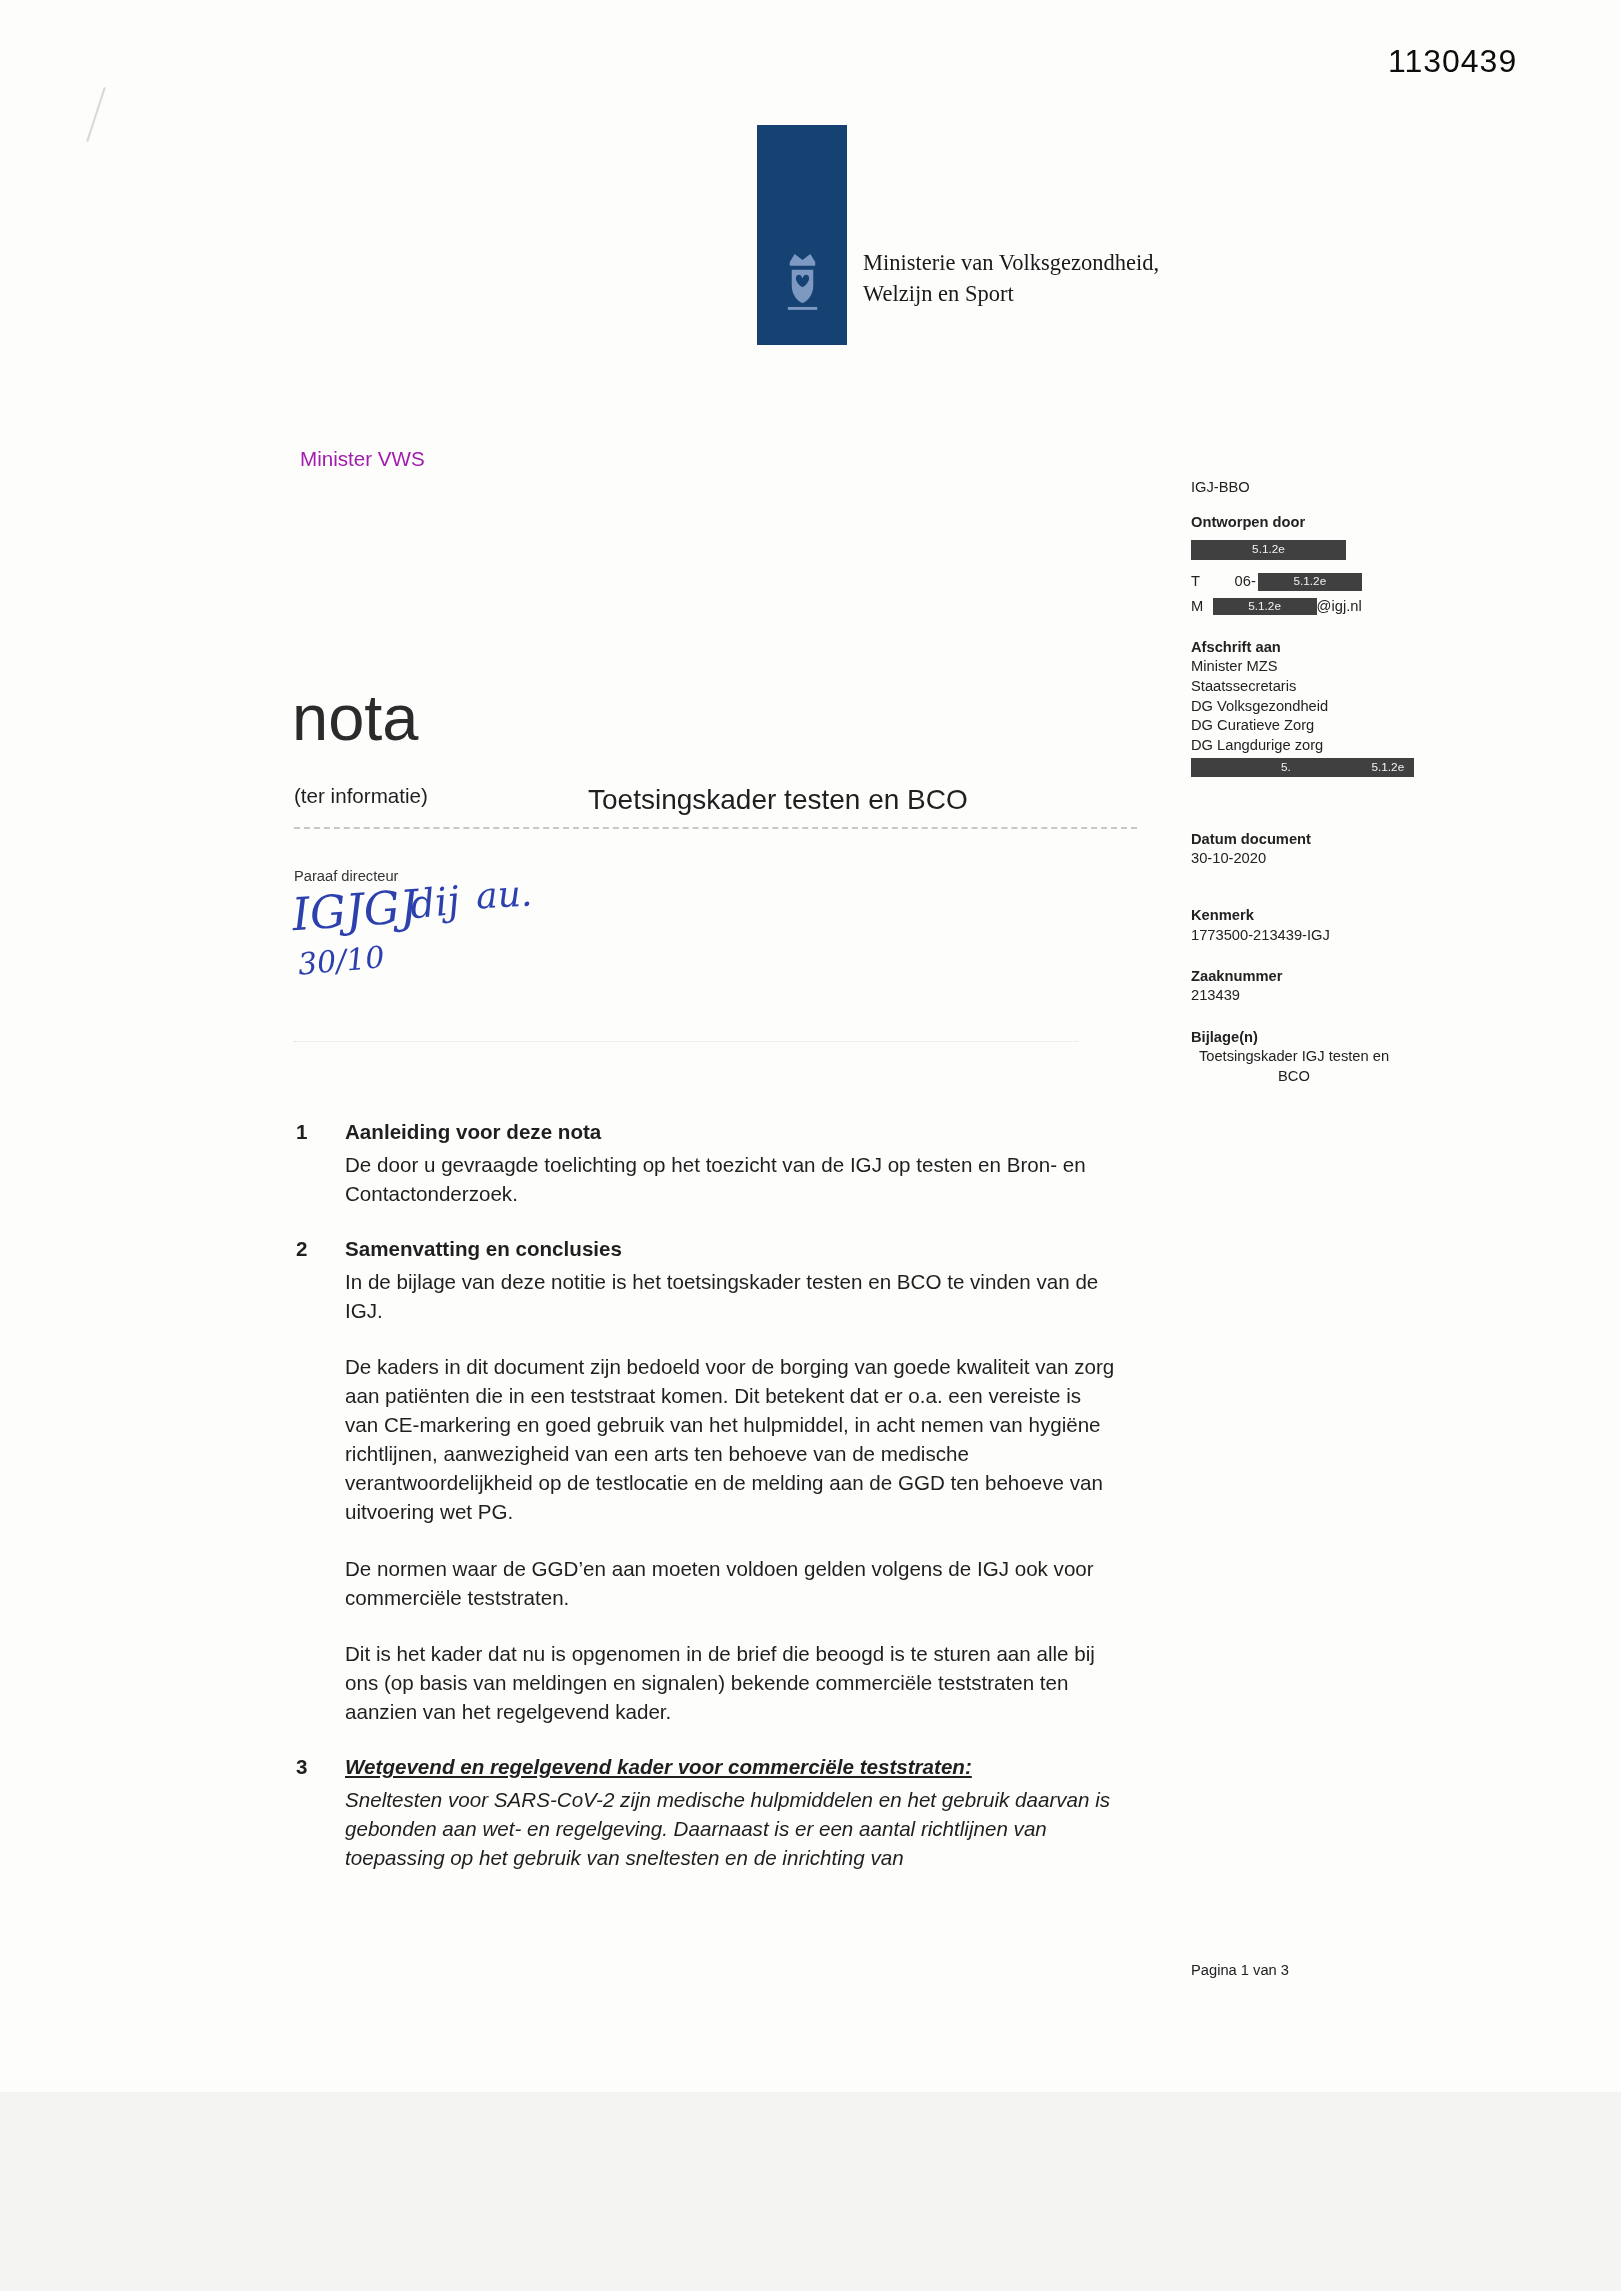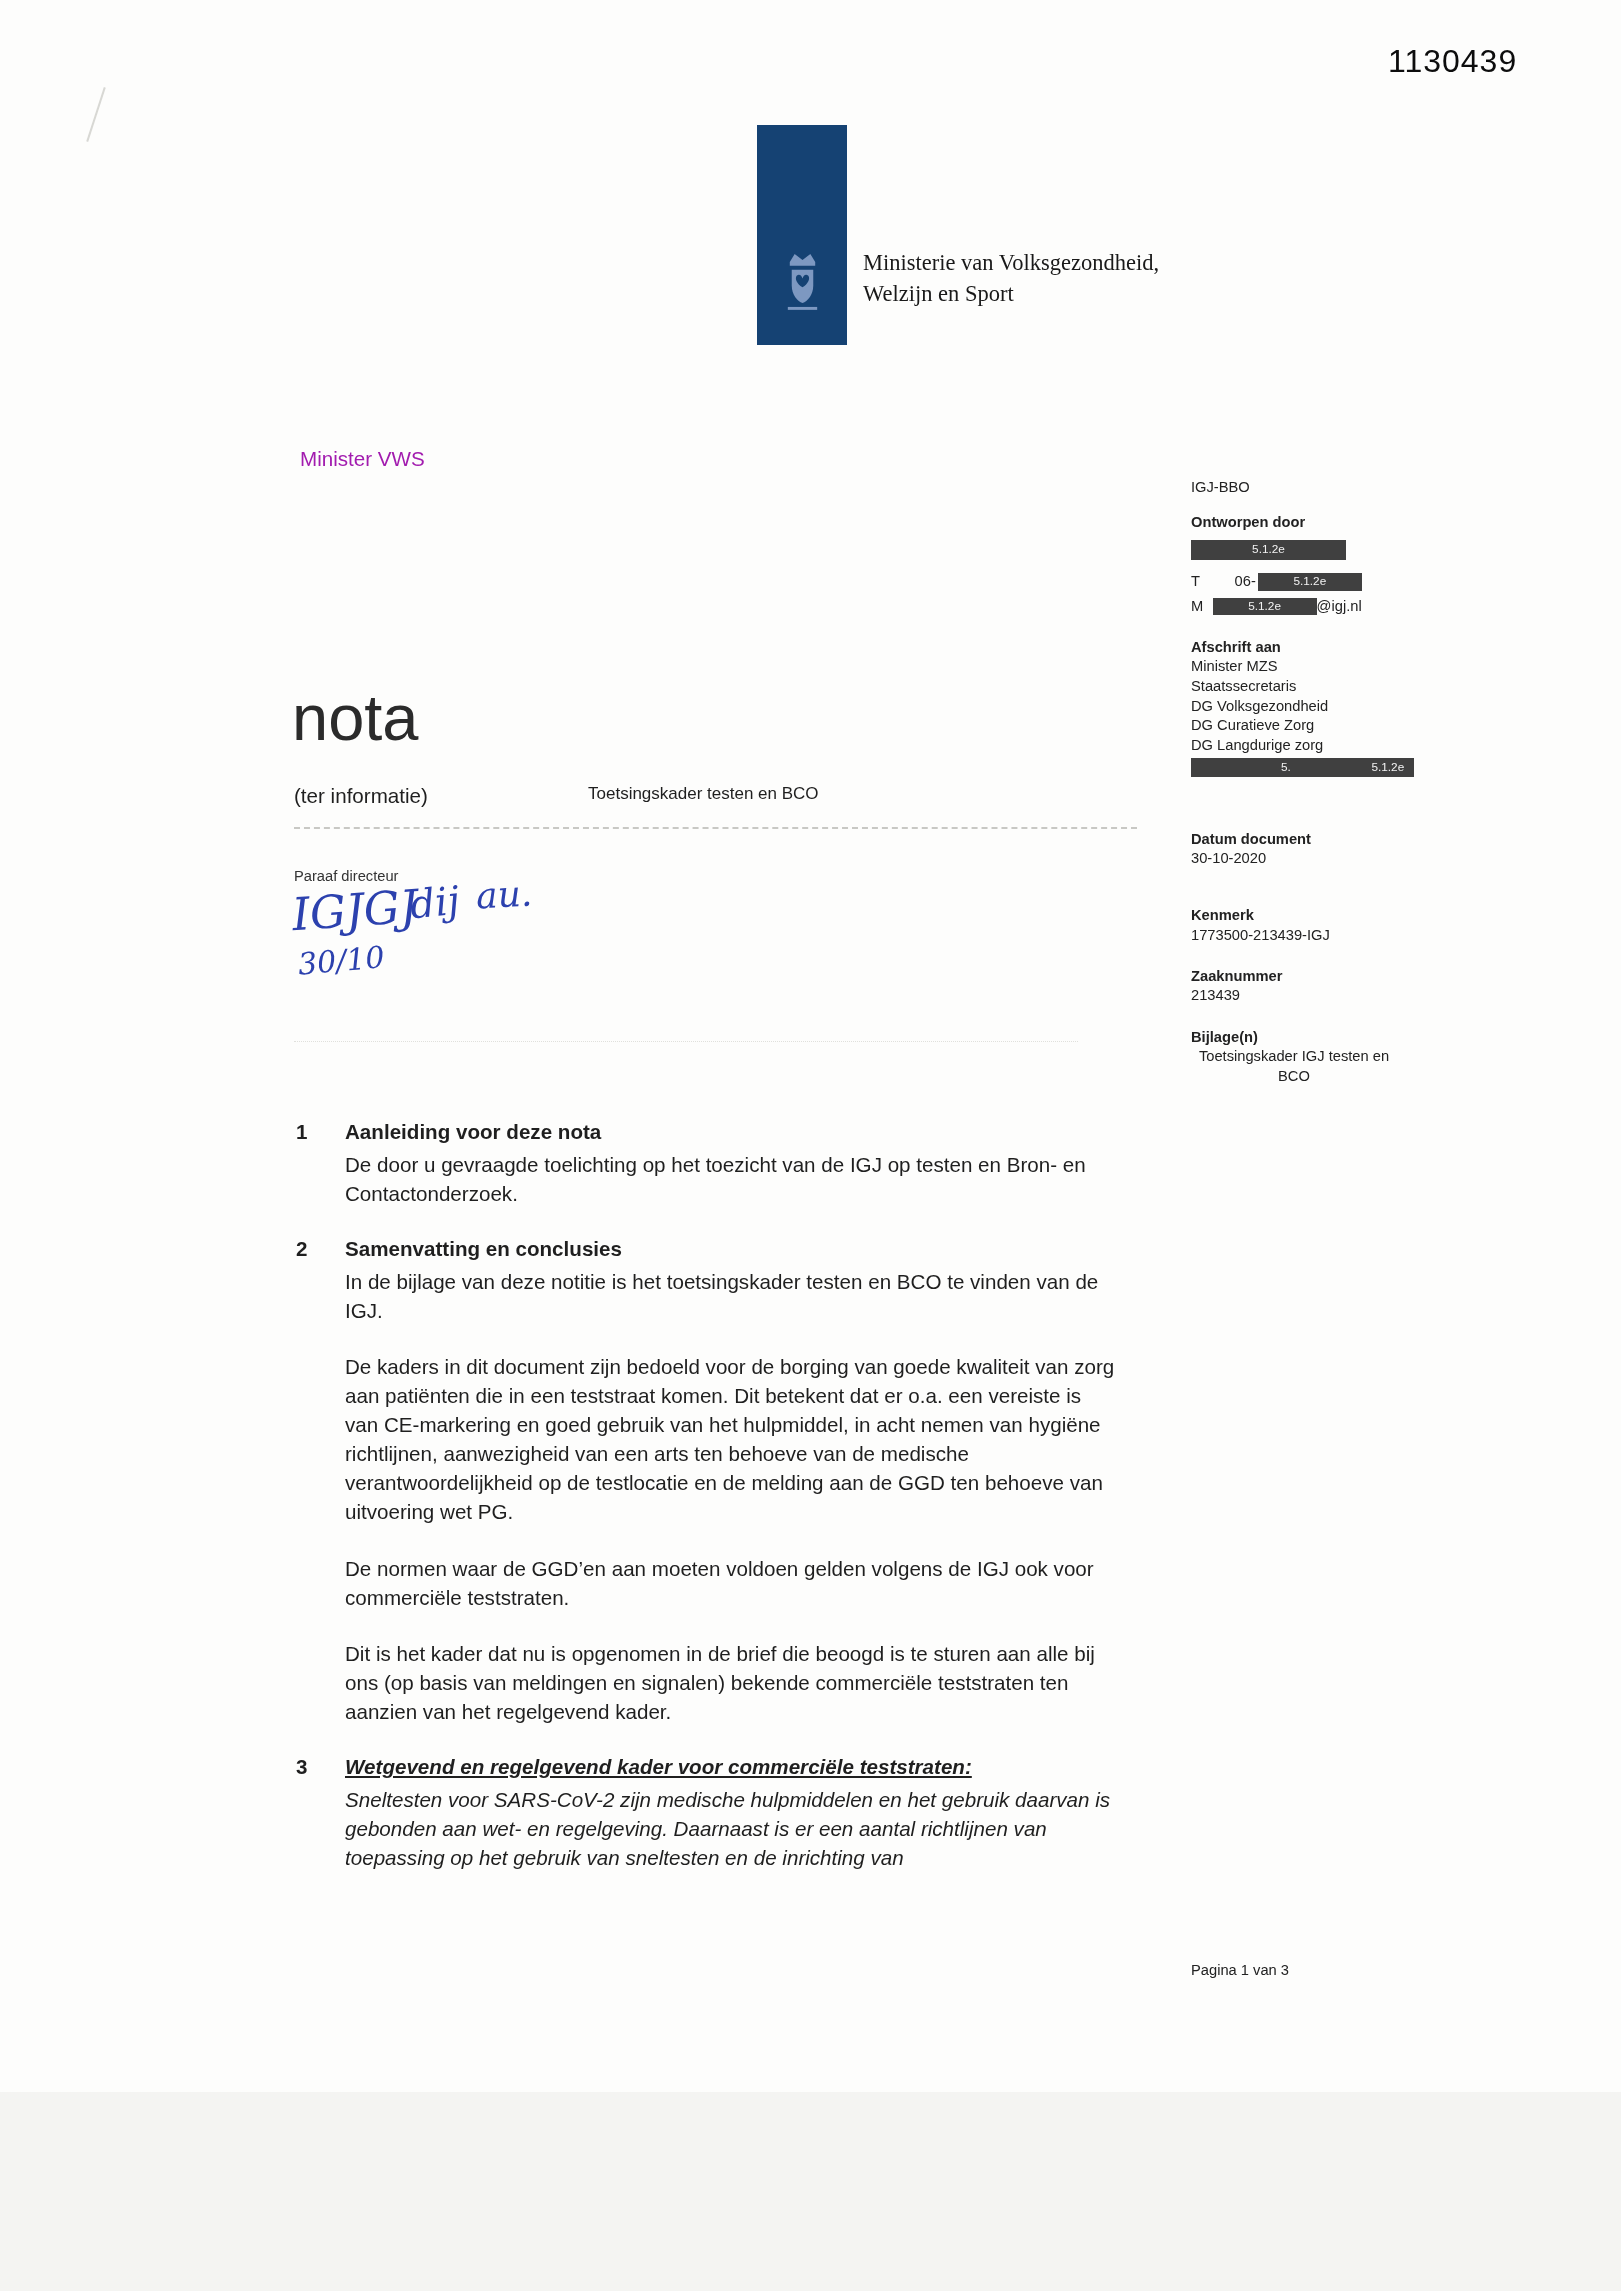--- a/index.html
+++ b/index.html
@@ -47,21 +47,21 @@
   #bar-afschrift .rb{margin-left:auto;margin-right:9.8px;}
   #s-datum{margin-top:53px;}
   #s-kenmerk{margin-top:37px;}
   #s-zaak{margin-top:21.6px;}
   #s-bijlage{margin-top:21.6px;}
   #bijlage-value{width:206px;text-align:center;}
 
   
   #page-title{left:292px;top:680px;font-size:65px;color:#2b2b2b;}
   #subtitle-type{left:294px;top:784px;font-size:20.6px;}
-  #subtitle-subject{left:588px;top:784px;font-size:17px;}
+  #subtitle-subject{left:588px;top:784px;font-size:28px;}
   #sep1{left:294px;top:827px;width:843px;border-top:2px dashed #c8c8c4;height:0;}
 
   
   #paraaf-label{left:294px;top:868px;font-size:14.7px;color:#333;}
   .sig{color:#2c41ae;font-family:"DejaVu Serif", serif;font-style:italic;}
   #sig-part1{left:292px;top:884px;font-size:45px;transform:rotate(-4deg);}
   #sig-part2{left:410px;top:880px;font-size:39px;transform:rotate(-6deg);}
   #sig-part3{left:476px;top:874px;font-size:36px;transform:rotate(-3deg);}
   #sig-date{left:298px;top:943px;font-size:30px;transform:rotate(-5deg);}
 

